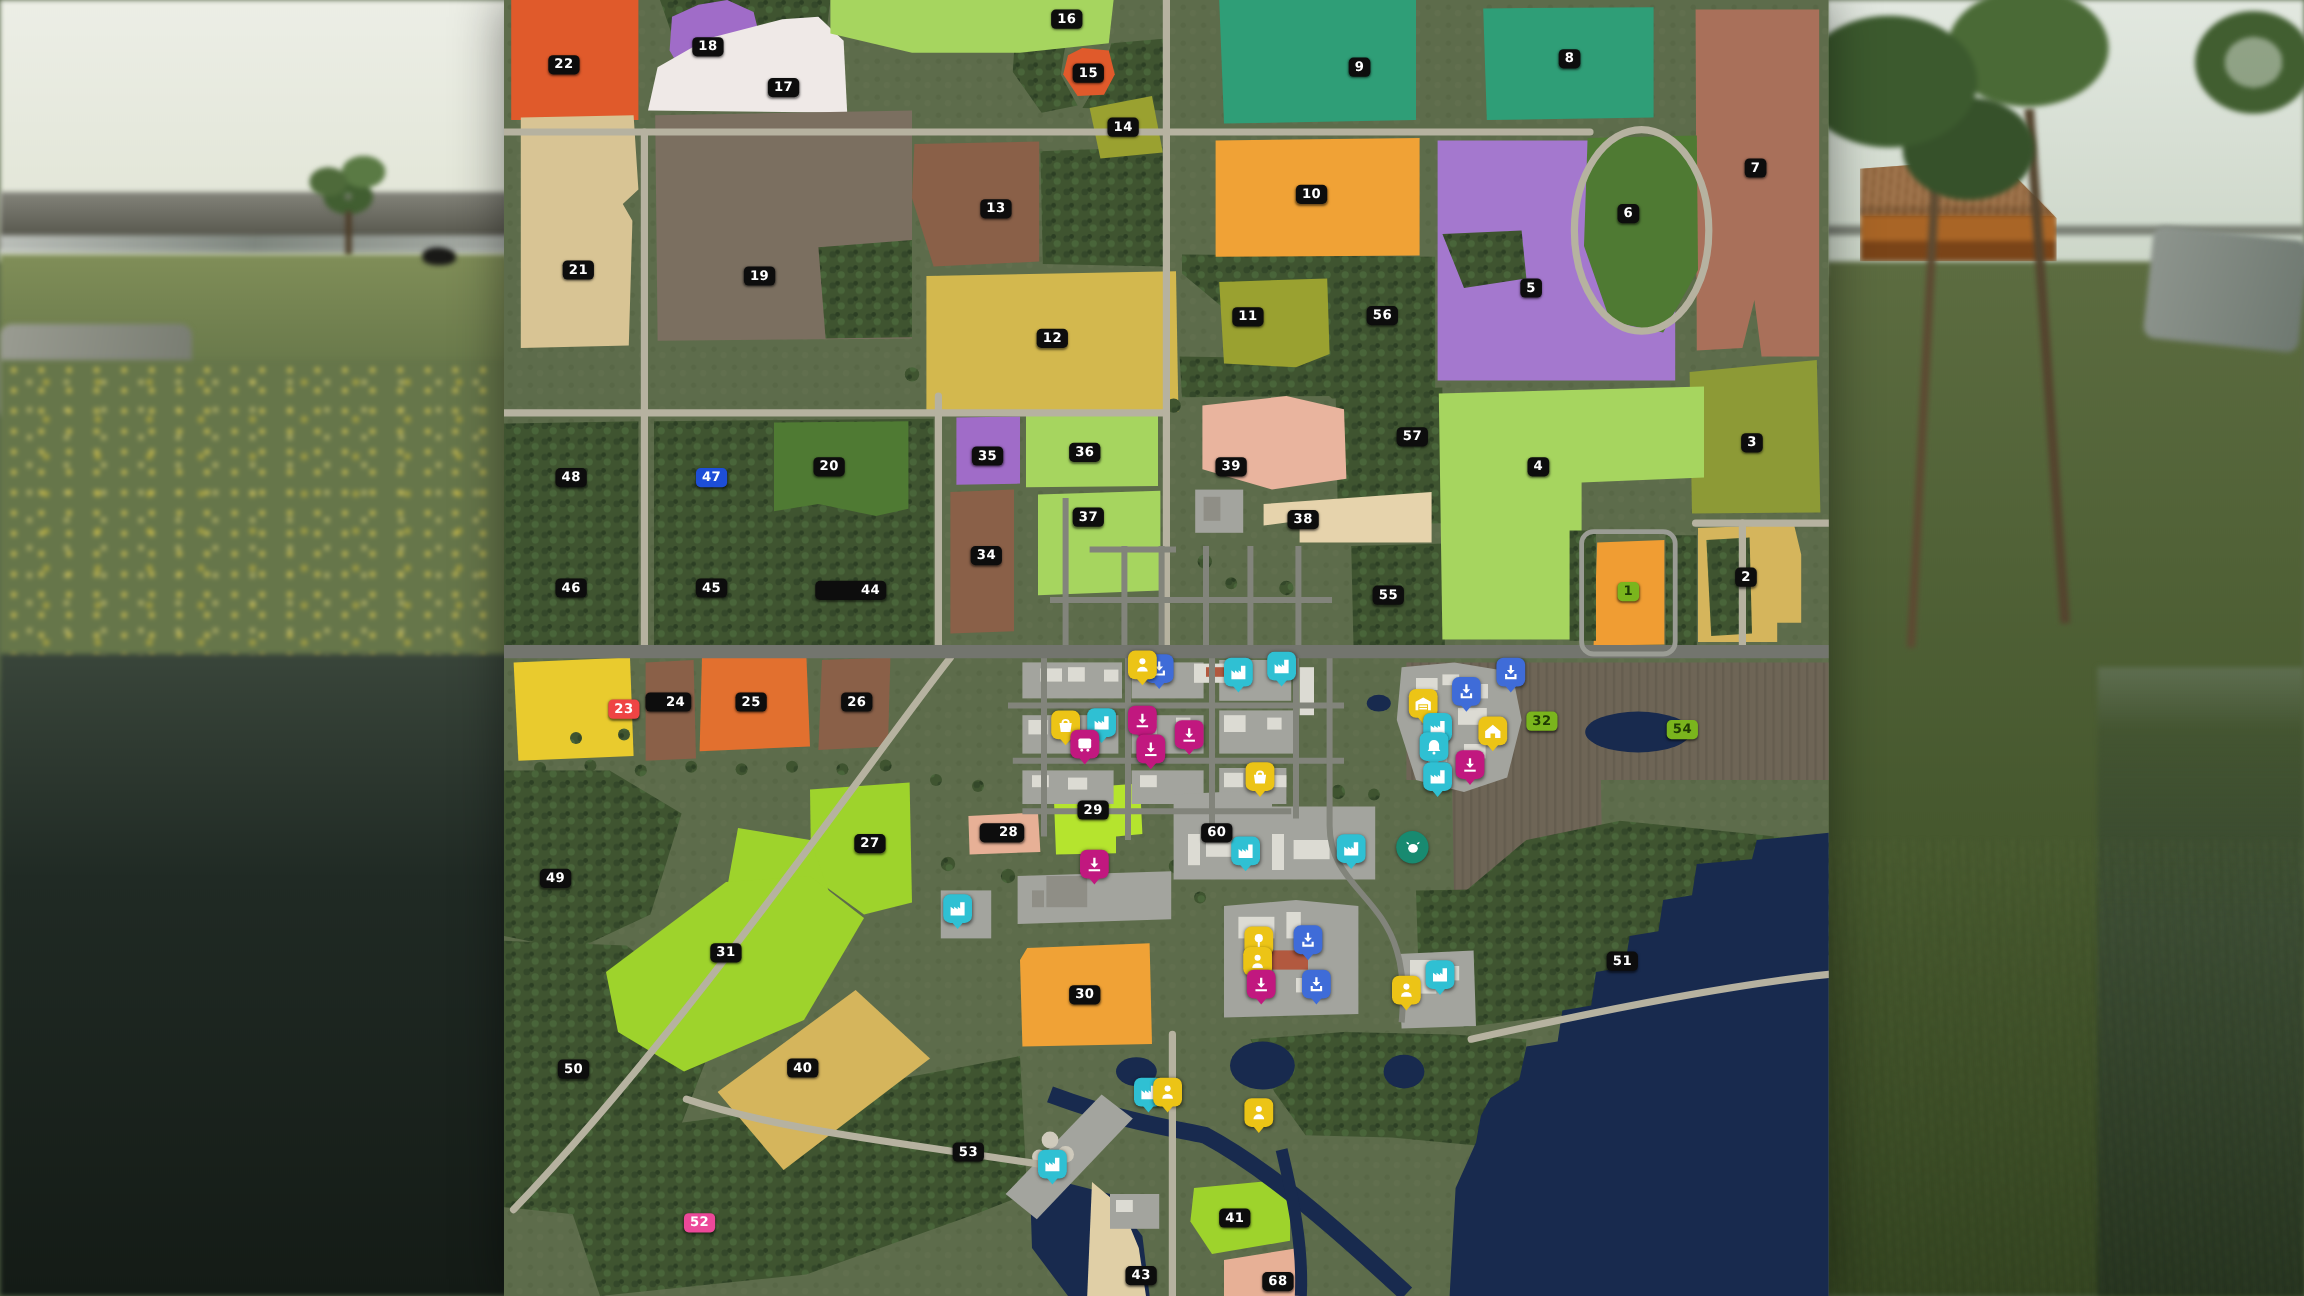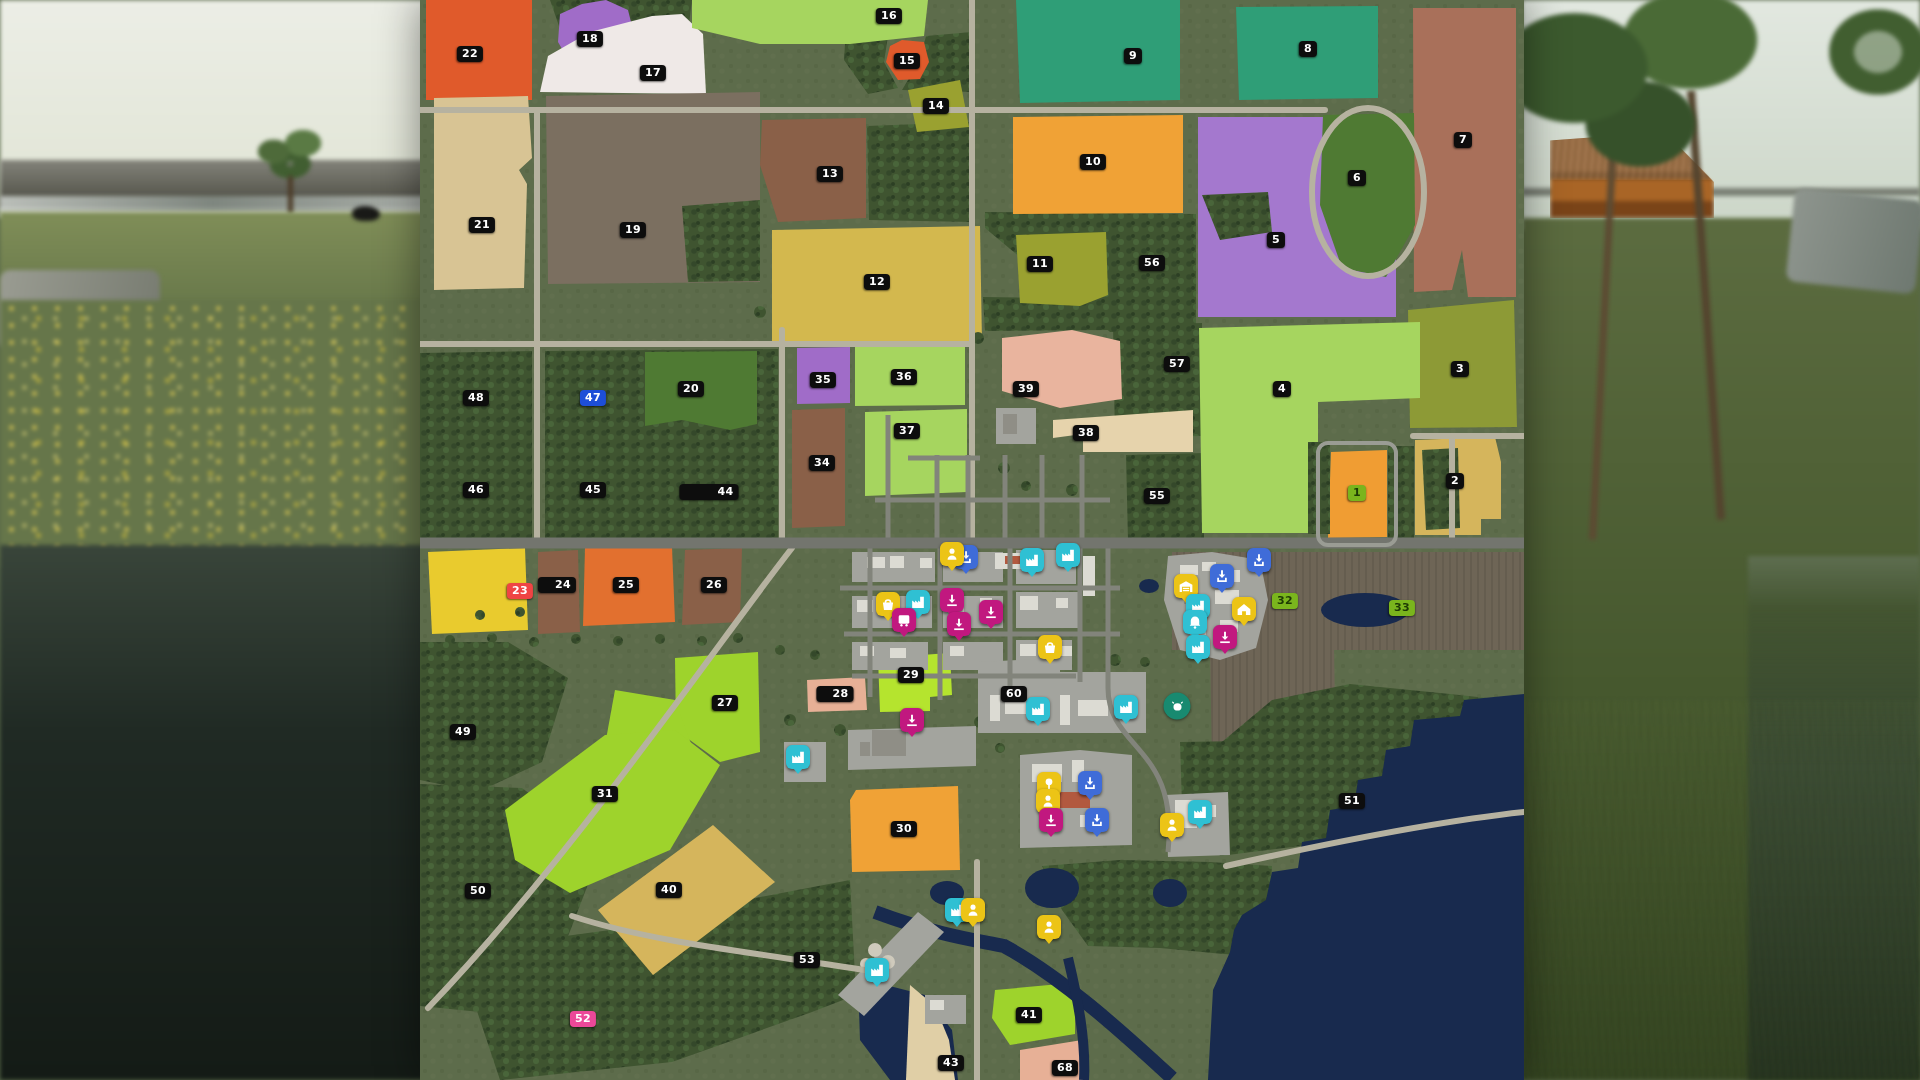--- a/index.html
+++ b/index.html
@@ -557,21 +557,21 @@
         <div class="field-label" style="left: 76px; top: 591px; background: #ef4444; color: rgb(255, 255, 255); margin-left: 24px;">23</div>
         <div class="field-label" style="left: 137px; top: 585px; background: rgb(13, 13, 13); color: rgb(255, 255, 255); padding-left: 17px;">24</div>
         <div class="field-label" style="left: 206px; top: 585px; background: rgb(13, 13, 13); color: rgb(255, 255, 255);">25</div>
         <div class="field-label" style="left: 294px; top: 585px; background: rgb(13, 13, 13); color: rgb(255, 255, 255);">26</div>
         <div class="field-label" style="left: 305px; top: 703px; background: rgb(13, 13, 13); color: rgb(255, 255, 255);">27</div>
         <div class="field-label" style="left: 415px; top: 694px; background: rgb(13, 13, 13); color: rgb(255, 255, 255); padding-left: 16px;">28</div>
         <div class="field-label" style="left: 491px; top: 675px; background: rgb(13, 13, 13); color: rgb(255, 255, 255);">29</div>
         <div class="field-label" style="left: 484px; top: 829px; background: rgb(13, 13, 13); color: rgb(255, 255, 255);">30</div>
         <div class="field-label" style="left: 185px; top: 794px; background: rgb(13, 13, 13); color: rgb(255, 255, 255);">31</div>
         <div class="field-label" style="left: 865px; top: 601px; background: rgb(122, 181, 29); color: rgb(30, 58, 4);">32</div>
-        <div class="field-label" style="left: 982px; top: 608px; background: rgb(122, 181, 29); color: rgb(30, 58, 4);">33</div>
+        <div class="field-label" style="left: 982px; top: 608px; background: rgb(122, 181, 29); color: rgb(30, 58, 4);">54</div>
         <div class="field-label" style="left: 402px; top: 463px; background: rgb(13, 13, 13); color: rgb(255, 255, 255);">34</div>
         <div class="field-label" style="left: 403px; top: 380px; background: rgb(13, 13, 13); color: rgb(255, 255, 255);">35</div>
         <div class="field-label" style="left: 484px; top: 377px; background: rgb(13, 13, 13); color: rgb(255, 255, 255);">36</div>
         <div class="field-label" style="left: 487px; top: 431px; background: rgb(13, 13, 13); color: rgb(255, 255, 255);">37</div>
         <div class="field-label" style="left: 666px; top: 433px; background: rgb(13, 13, 13); color: rgb(255, 255, 255);">38</div>
         <div class="field-label" style="left: 606px; top: 389px; background: rgb(13, 13, 13); color: rgb(255, 255, 255);">39</div>
         <div class="field-label" style="left: 249px; top: 890px; background: rgb(13, 13, 13); color: rgb(255, 255, 255);">40</div>
         <div class="field-label" style="left: 609px; top: 1015px; background: rgb(13, 13, 13); color: rgb(255, 255, 255);">41</div>
         <div class="field-label" style="left: 645px; top: 1068px; background: rgb(13, 13, 13); color: rgb(255, 255, 255);">68</div>
         <div class="field-label" style="left: 531px; top: 1063px; background: rgb(13, 13, 13); color: rgb(255, 255, 255);">43</div>

